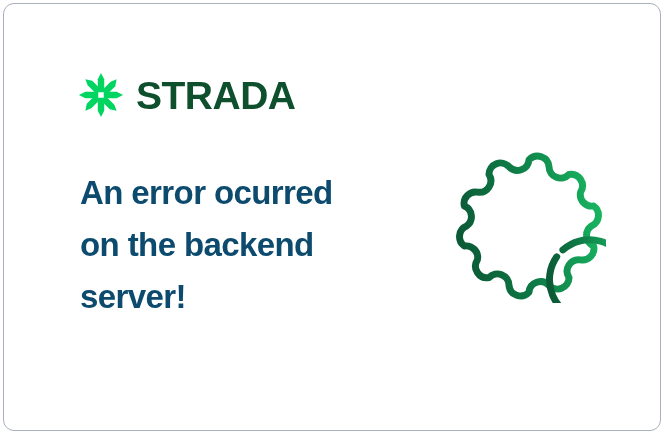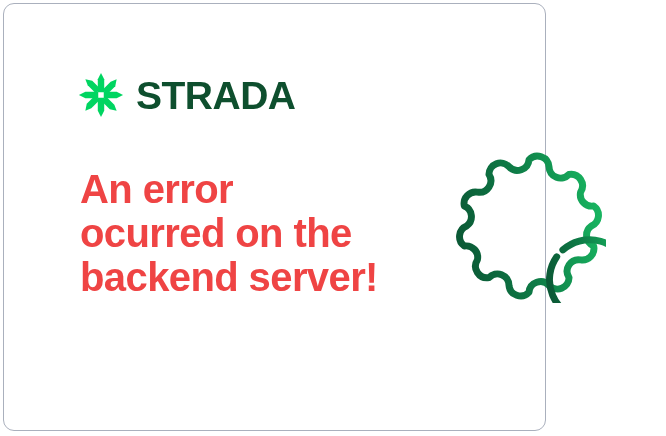--- a/index.html
+++ b/index.html
@@ -11,21 +11,21 @@
     width: 666px;
     height: 436px;
     overflow: hidden;
     font-family: "Liberation Sans", sans-serif;
   }
 
   .error-card {
     position: absolute;
     left: 3px;
     top: 3px;
-    width: 543px;
+    width: 658px;
     height: 428px;
     box-sizing: border-box;
     background: #ffffff;
     border: 1px solid #aab0bd;
     border-radius: 11px;
   }
 
   
   .brand {
     position: absolute;
@@ -49,25 +49,25 @@
     line-height: 1;
     white-space: nowrap;
   }
 
   
   .message {
     position: absolute;
     left: 76px;
     top: 163px;
     width: 300px;
-    font-size: 40px;
+    font-size: 33px;
     font-weight: bold;
-    line-height: 44px;
+    line-height: 52px;
     letter-spacing: -0.6px;
-    color: #ef4444;
+    color: #0c4a6e;
   }
 
   
   .gear {
     position: absolute;
     left: 448px;
     top: 145px;
     width: 154px;
     height: 154px;
     display: block;

